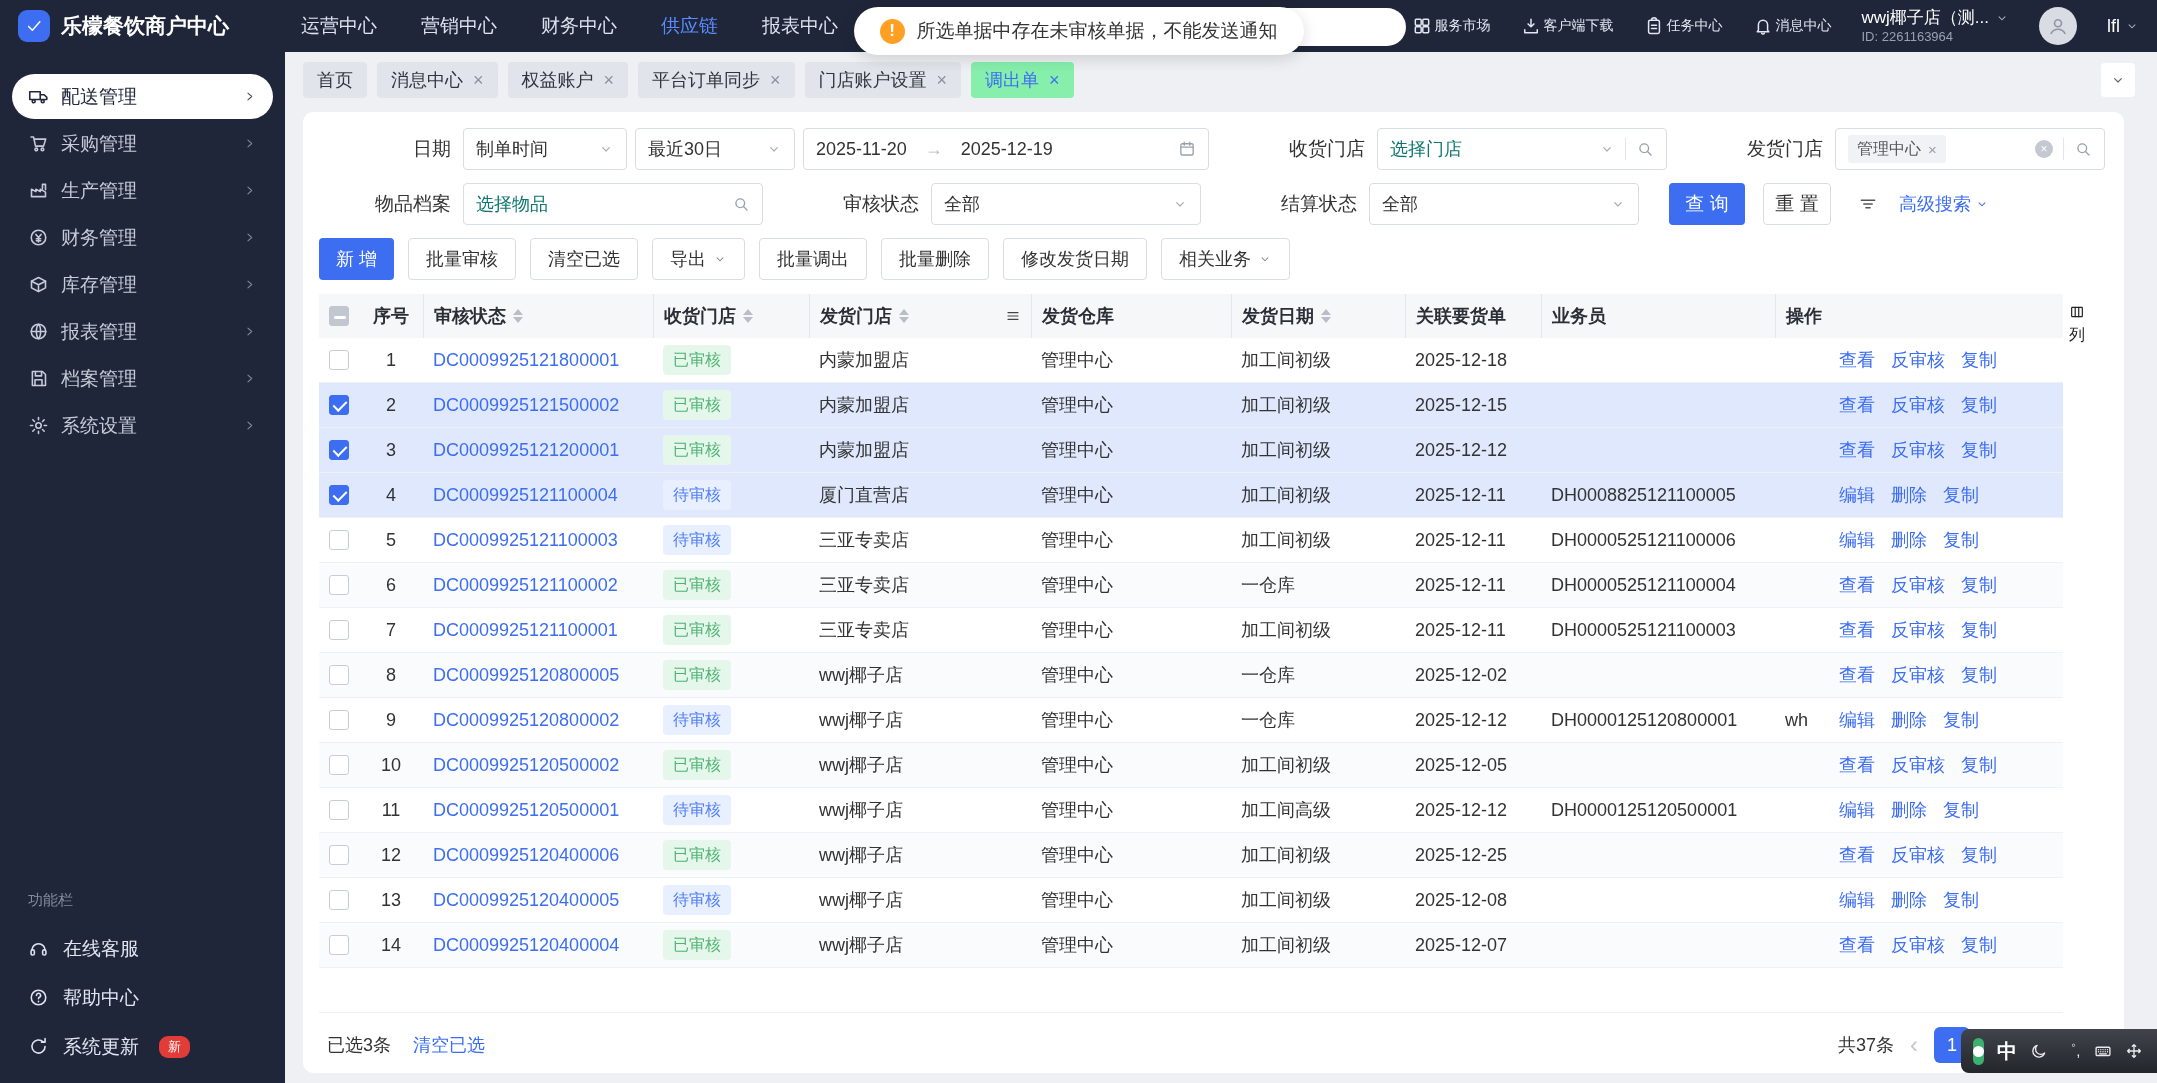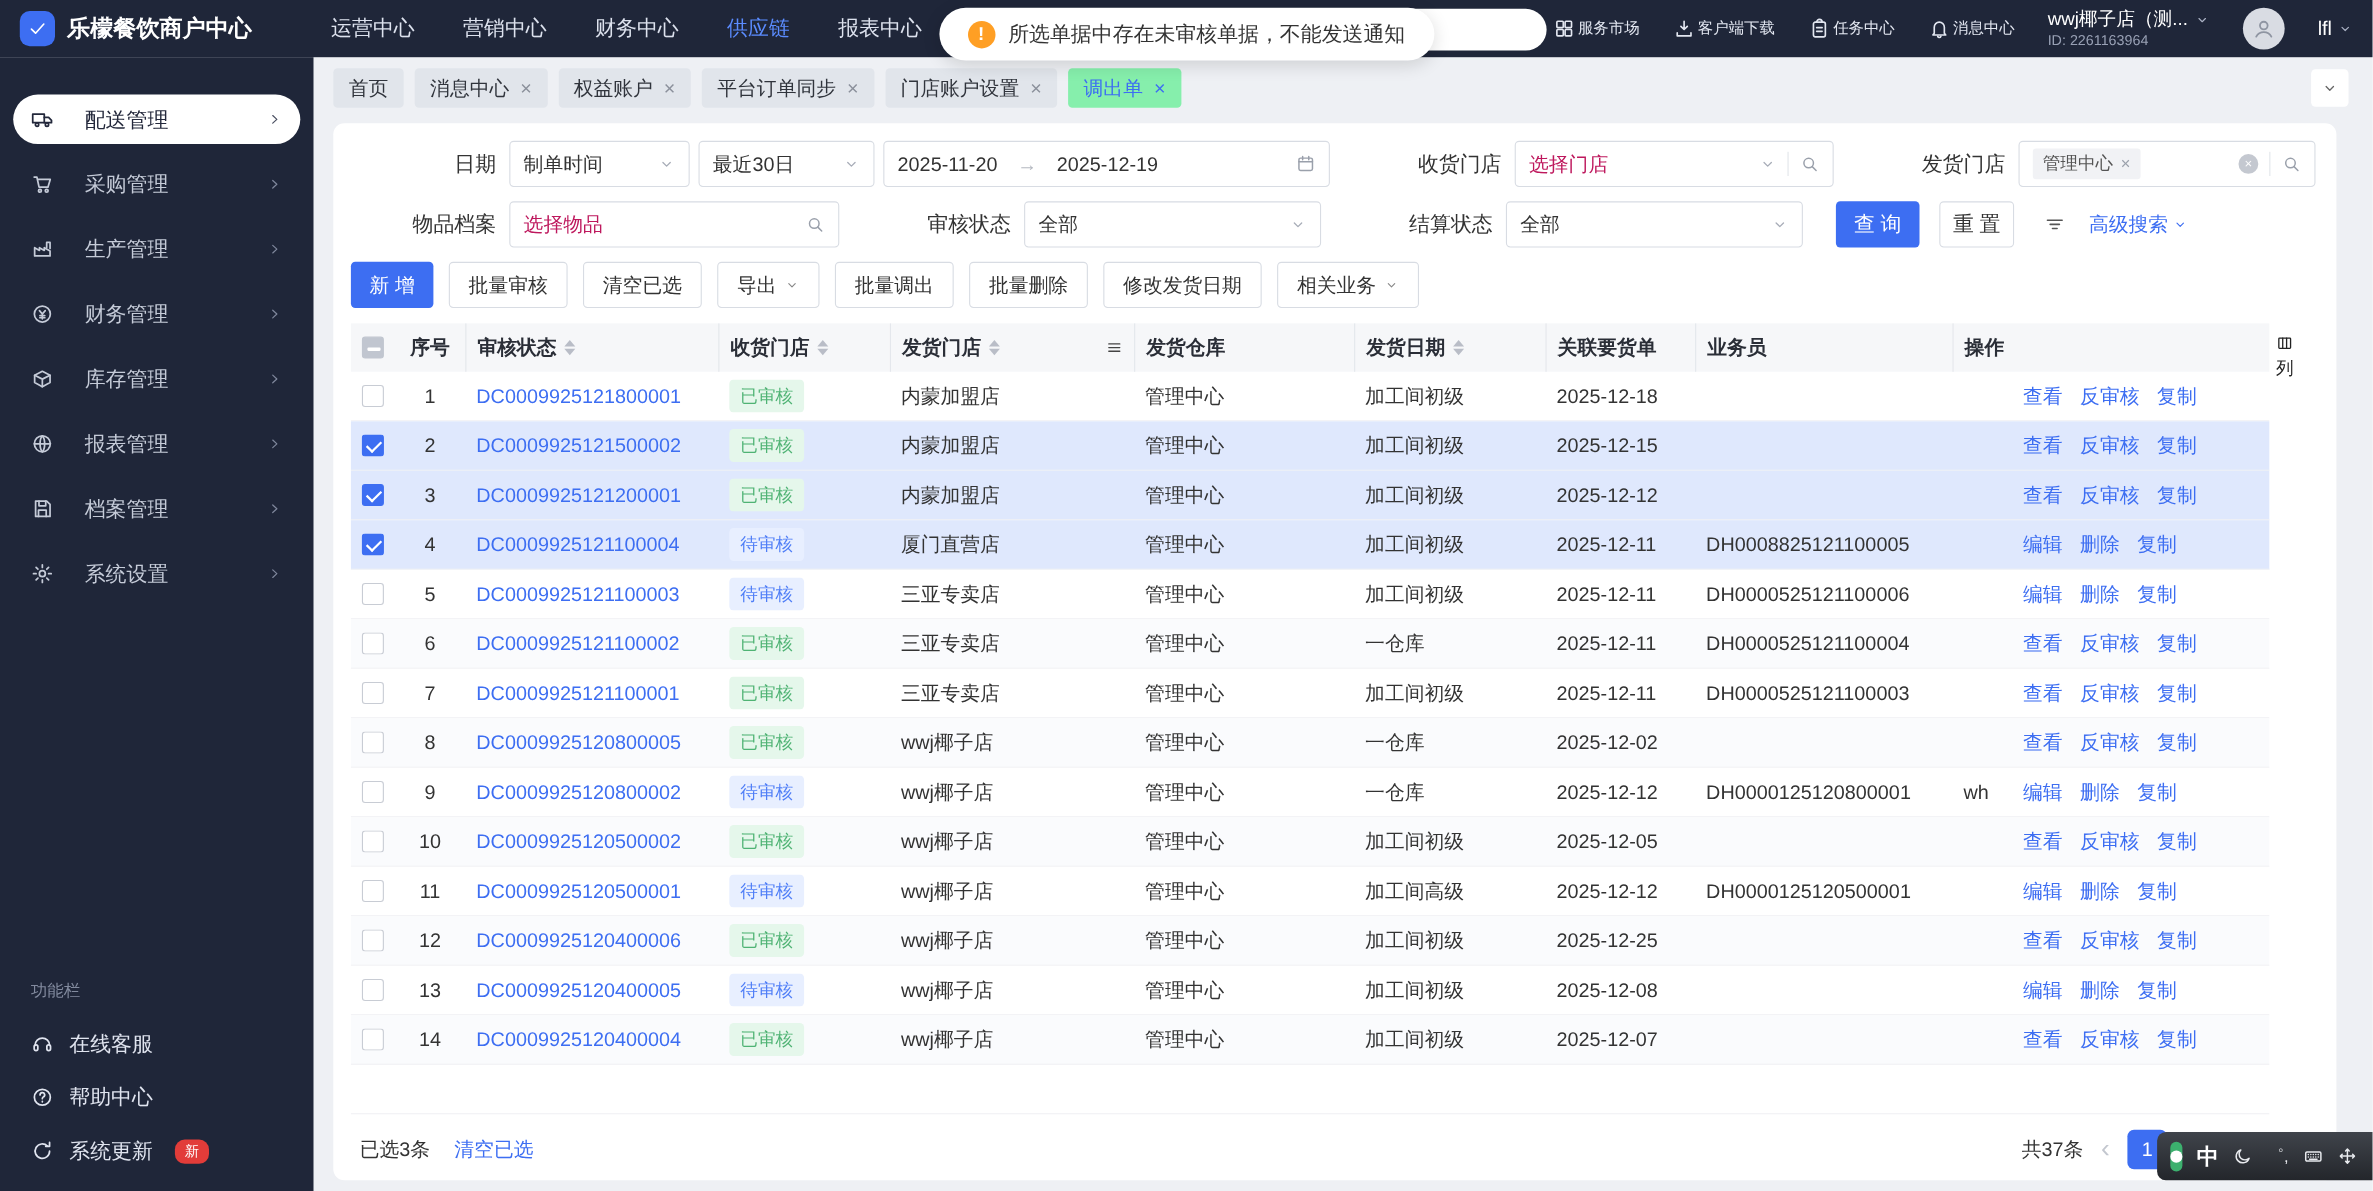--- a/index.html
+++ b/index.html
@@ -26,21 +26,21 @@
 .quick-label{font-size:14px;white-space:nowrap}
 .store{display:flex;flex-direction:column;line-height:1.25;color:#fff}
 .store-name{font-size:17px;display:flex;align-items:center;gap:6px;white-space:nowrap}
 .store-id{font-size:13px;color:#98a0b4}
 .avatar{width:38px;height:38px;border-radius:50%;background:#d9dce3;color:#8f95a2;display:flex;align-items:center;justify-content:center}
 .avatar .icn-wrap{width:22px;height:22px}
 .user{color:#fff;font-size:18px;display:flex;align-items:center;gap:5px}
 .chev-sm{width:14px;height:14px;color:#aab1c4}
 
 .sidebar{position:absolute;top:52px;left:0;width:285px;height:1031px;background:#1f2639;display:flex;flex-direction:column;padding-top:20px;z-index:20}
-.menu-item{display:flex;align-items:center;gap:28px;height:45px;margin:14px 12px;padding:0 16px;border-radius:23px;color:#c5cbd8;font-size:19px;cursor:pointer;white-space:nowrap}
+.menu-item{display:flex;align-items:center;gap:12px;height:45px;margin:2px 12px;padding:0 16px;border-radius:23px;color:#c5cbd8;font-size:19px;cursor:pointer;white-space:nowrap}
 .menu-item .icn-wrap{width:21px;height:21px}
 .menu-item .chev{margin-left:auto;width:15px;height:15px;color:#7f879c}
 .menu-item.active{background:#fff;color:#23283b}
 .menu-item.active .chev{color:#4a4f61}
 .side-footer{margin-top:auto;padding-bottom:12px}
 .side-footer-title{color:#828a9e;font-size:15px;padding:0 28px;margin-bottom:14px}
 .side-item{display:flex;align-items:center;gap:14px;height:49px;padding:0 28px;color:#e0e4ef;font-size:19px;cursor:pointer;white-space:nowrap}
 .side-item .icn-wrap{width:21px;height:21px}
 .badge-new{background:#e23c39;color:#fff;font-size:13px;padding:2px 9px;border-radius:9px;margin-left:6px}
 
@@ -52,21 +52,21 @@
 .tab.active .tab-close{color:#3d6ef2}
 .tab-expander{margin-left:auto;width:34px;height:34px;background:#fff;border-radius:4px;display:flex;align-items:center;justify-content:center;color:#666;cursor:pointer}
 .tab-expander .icn-wrap{width:16px;height:16px}
 .card{flex:1;margin:4px 33px 10px 18px;background:#fff;border-radius:10px;display:flex;flex-direction:column;padding:16px 16px 0 16px;overflow:hidden}
 
 .frow{display:flex;align-items:center;margin-bottom:13px}
 .flabel{flex:0 0 132px;text-align:right;margin-right:12px;font-size:19px;color:#333;white-space:nowrap}
 .ctrl{height:42px;border:1px solid #d8dce3;border-radius:4px;background:#fff;display:flex;align-items:center;font-size:18px;color:#333;padding:0 12px;gap:8px;white-space:nowrap;cursor:pointer}
 .ctrl .chev-d{margin-left:auto;width:16px;height:16px;color:#a8adb8}
 .ctrl .mag{width:18px;height:18px;color:#9aa0ab}
-.placeholder{color:#be185d}
+.placeholder{color:#0f766e}
 .vdiv{width:1px;height:22px;background:#e2e5ea;margin:0 2px}
 .sel-datetype{width:164px}
 .sel-preset{width:160px;margin-left:8px}
 .daterange{width:406px;margin-left:8px}
 .daterange .arrow{color:#b6bac2;margin:0 10px}
 .daterange .cal{margin-left:auto;width:18px;height:18px;color:#9aa0ab}
 .inp-receive{width:290px;margin-left:0}
 .inp-send{width:270px}
 .gap24{margin-left:24px}
 .tag{display:inline-flex;align-items:center;gap:7px;background:#f1f2f5;border-radius:3px;height:28px;padding:0 9px;font-size:16px;color:#555}

